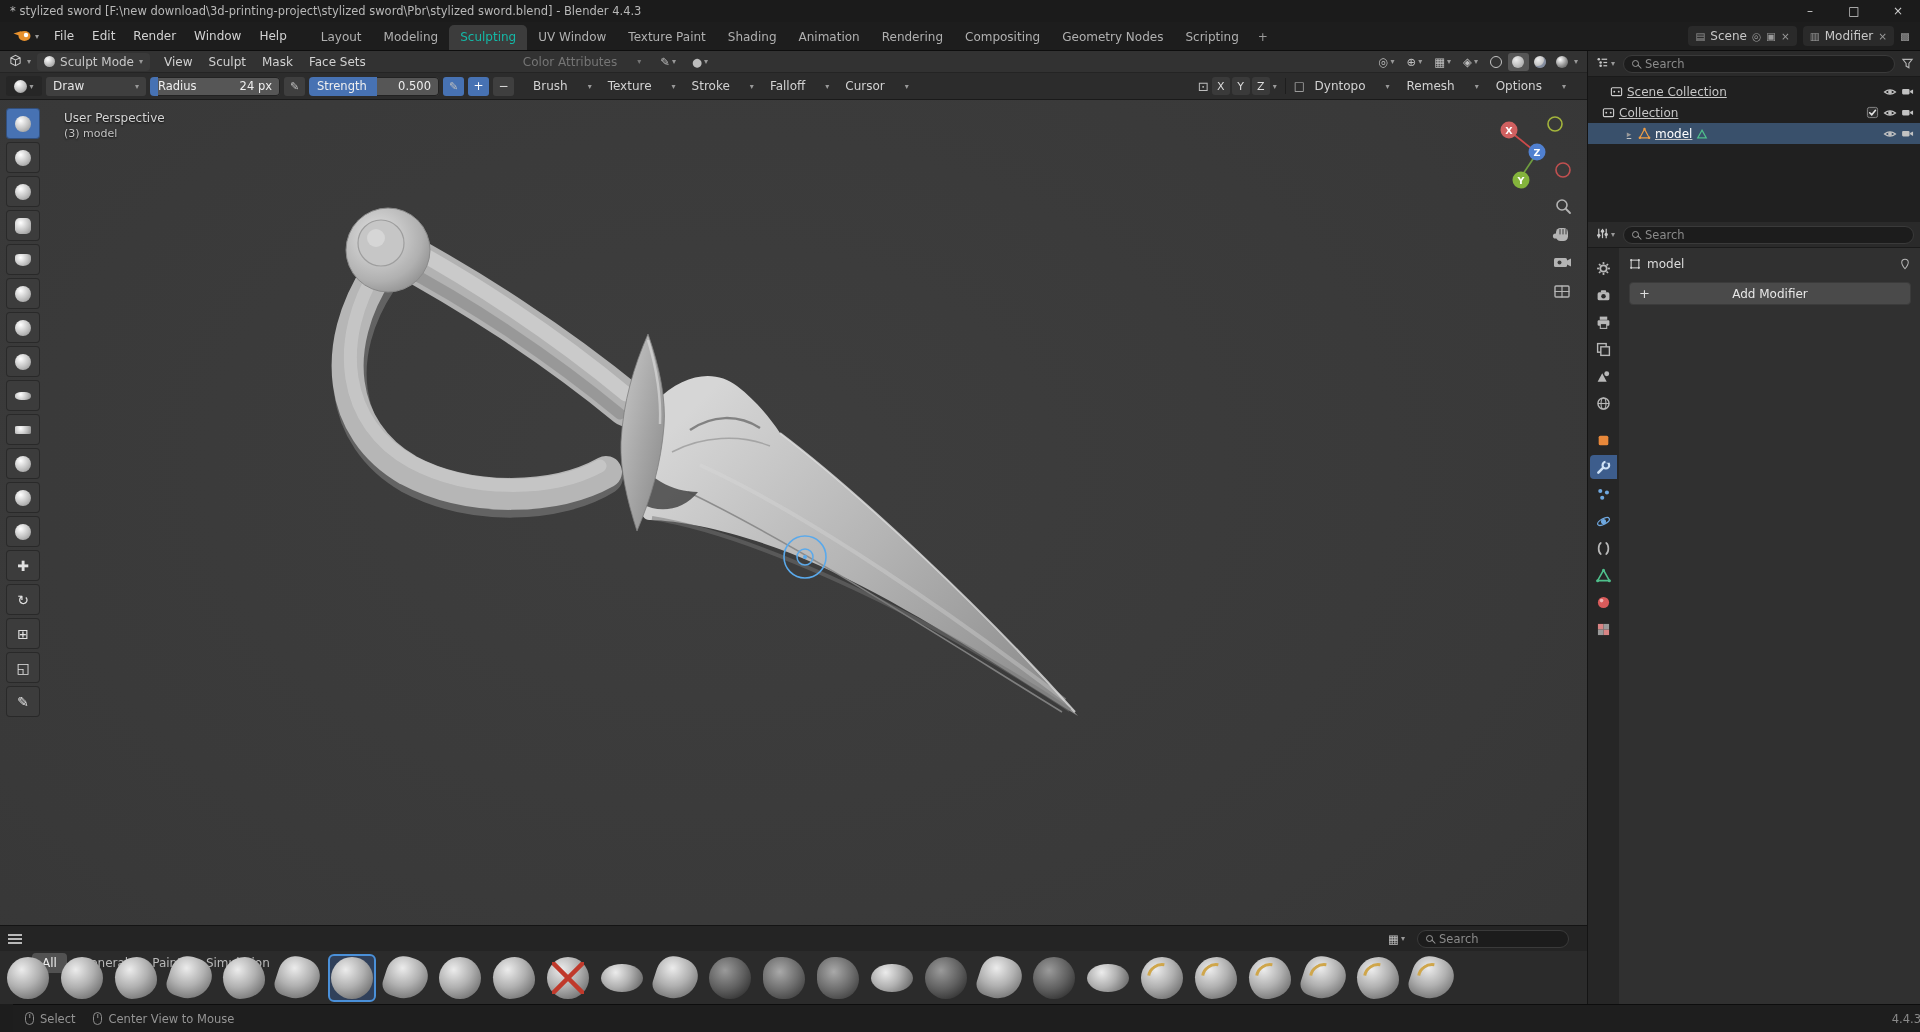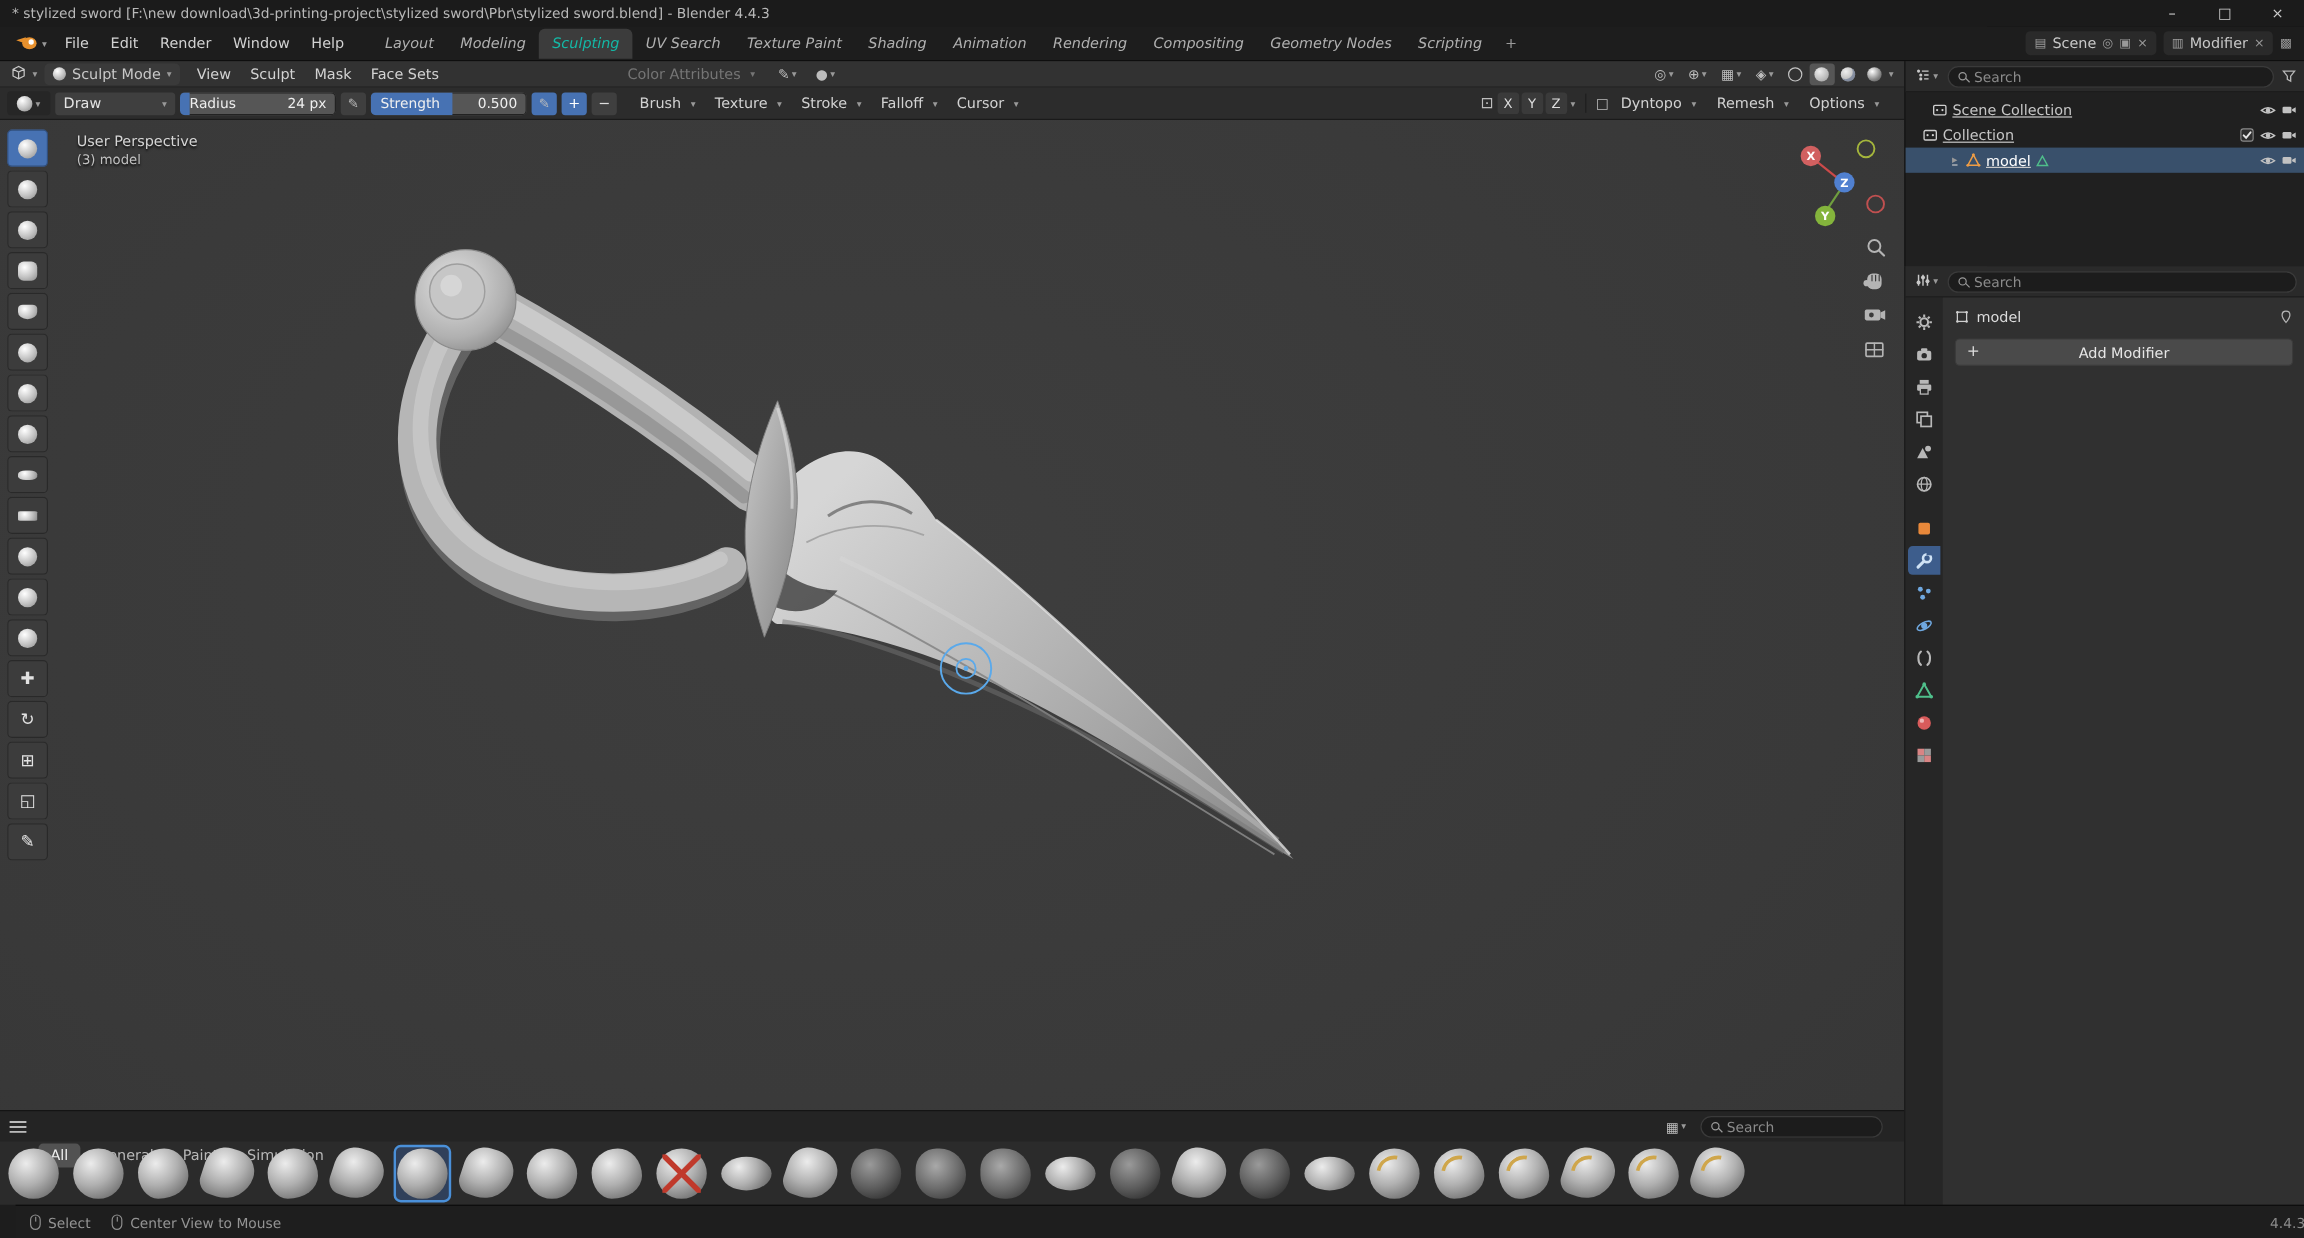--- a/index.html
+++ b/index.html
@@ -11,38 +11,38 @@
   .titlebar { position:absolute; top:0; left:0; width:1920px; height:22px; background:#1b1b1b; display:flex; align-items:center; }
   .title-text { flex:1; padding-left:10px; font-size:11.5px; color:#b8b8b8; white-space:nowrap; overflow:hidden; }
   .win-btns { display:flex; height:100%; }
   .win-btn { width:44px; display:flex; align-items:center; justify-content:center; color:#cfcfcf; font-size:12px; }
 
   
   .topbar { position:absolute; top:22px; left:0; width:1920px; height:29px; background:#1d1d1d; border-bottom:1px solid #0e0e0e; display:flex; align-items:center; padding:0 6px; }
   .logo-chip { display:flex; align-items:center; gap:3px; padding:0 6px; }
   .menus { display:flex; }
   .menu-btn { padding:3px 9px; border-radius:3px; color:#d2d2d2; font-size:12px; white-space:nowrap; }
-  .ws-tabs { display:flex; align-items:center; height:100%; margin-left:14px;font-style:italic; }
+  .ws-tabs { display:flex; align-items:flex-end; height:100%; margin-left:14px; }
   .ws-tab { padding:5px 11px 6px; font-size:12px; color:#b0b0b0; border-radius:5px 5px 0 0; white-space:nowrap; }
   .ws-tab.active { background:#3c3c3c; color:#14b8a6; }
   .ws-tab.add { color:#9a9a9a; padding:5px 8px 6px; }
   .topbar-right { margin-left:auto; display:flex; align-items:center; gap:6px; padding-right:4px; }
   .chip { display:flex; align-items:center; gap:5px; height:20px; padding:0 7px; border-radius:4px; background:#2a2a2a; }
   .ticon { color:#9a9a9a; font-size:10.5px; }
   .caret { font-size:8px; color:#999; }
 
   
   .vp-header { position:absolute; top:51px; left:0; width:1587px; height:22px; background:#323232; border-bottom:1px solid #242424; display:flex; align-items:center; gap:2px; padding:0 5px; }
   .vp-header .menus { margin-left:4px; }
   .vp-header .menu-btn { padding:2px 8px; }
   .mode-chip { background:#3a3a3a; height:18px; }
   .mode-blob { width:11px; height:11px; border-radius:50%; background:radial-gradient(circle at 35% 30%, #fff, #bdbdbd 55%, #8a8a8a); }
   .editor-chip { background:transparent; padding:0 4px; }
   .vp-mid { display:flex; align-items:center; gap:8px; margin-left:140px; }
-  .dd { display:flex; align-items:center; gap:8px; height:19px; padding:0 7px; border-radius:3px; color:#d2d2d2; white-space:nowrap; }
+  .dd { display:flex; align-items:center; gap:20px; height:19px; padding:0 7px; border-radius:3px; color:#d2d2d2; white-space:nowrap; }
   .dd.disabled span { color:#757575; }
   .icon-dd { display:flex; align-items:center; gap:2px; padding:0 4px; }
   .gly { color:#bdbdbd; font-size:11.5px; }
   .gly.big { font-size:13px; }
   .vp-right { margin-left:auto; display:flex; align-items:center; gap:4px; padding-right:4px; }
   .shade-group { display:flex; align-items:center; gap:1px; }
   .shade { width:21px; height:18px; border-radius:3px; display:flex; align-items:center; justify-content:center; }
   .shade.active { background:#565656; }
   .sph { width:12px; height:12px; border-radius:50%; }
   .sph.wire { border:1.3px solid #c4c4c4; }
@@ -170,21 +170,21 @@
         <div class="menu-btn">File</div>
         <div class="menu-btn">Edit</div>
         <div class="menu-btn">Render</div>
         <div class="menu-btn">Window</div>
         <div class="menu-btn">Help</div>
       </div>
     <div class="ws-tabs">
         <div class="ws-tab">Layout</div>
         <div class="ws-tab">Modeling</div>
         <div class="ws-tab active">Sculpting</div>
-        <div class="ws-tab">UV Search</div>
+        <div class="ws-tab">UV Window</div>
         <div class="ws-tab">Texture Paint</div>
         <div class="ws-tab">Shading</div>
         <div class="ws-tab">Animation</div>
         <div class="ws-tab">Rendering</div>
         <div class="ws-tab">Compositing</div>
         <div class="ws-tab">Geometry Nodes</div>
         <div class="ws-tab">Scripting</div>
         <div class="ws-tab add">+</div>
       </div>
     <div class="topbar-right">

